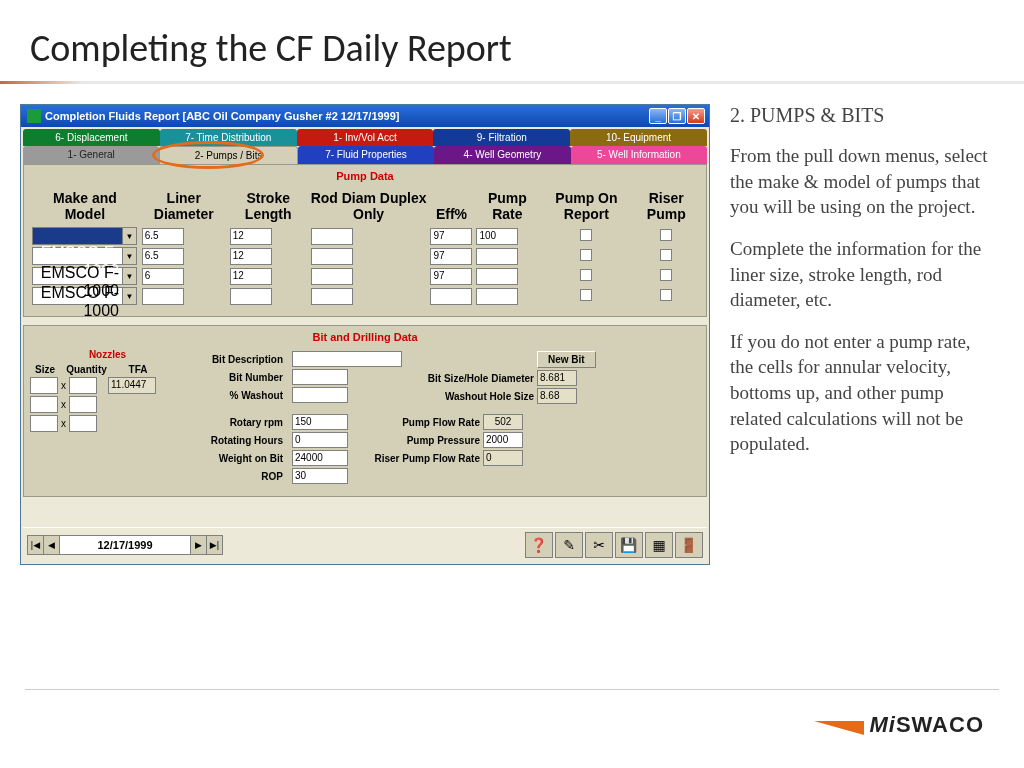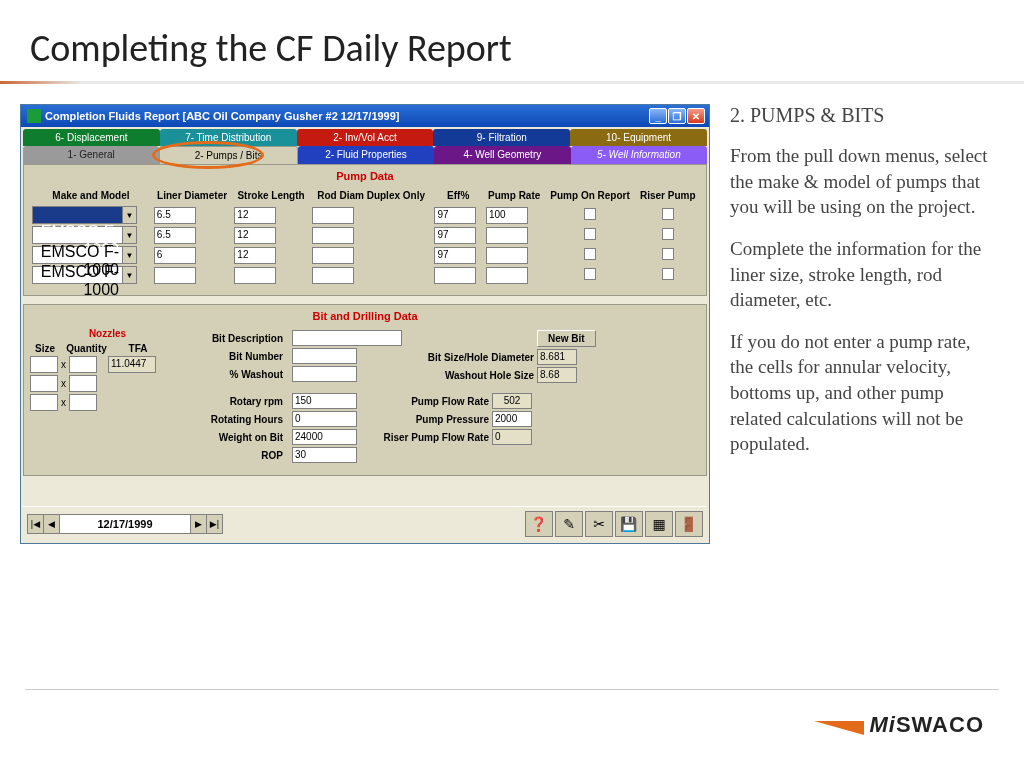--- a/index.html
+++ b/index.html
@@ -85,21 +85,21 @@
   }
   .tab.green { background: #0e7e2e; }
   .tab.teal { background: #1a9199; }
   .tab.red { background: #c41a10; }
   .tab.blue { background: #123a96; }
   .tab.brown { background: #8b6b12; }
   .tab.gray { background: #9a9a9a; color: #222; }
   .tab.active { background: #d4d0b8; color: #000; border: 1px solid #998; border-bottom: none; }
   .tab.blue2 { background: #2040c0; }
   .tab.purple { background: #6b1788; }
-  .tab.olive { background: #8b5cf6; font-style: italic; }
+  .tab.olive { background: #ec4899; }
   .ring {
     position: absolute;
     width: 112px; height: 28px;
     border: 3px solid #e46b1a;
     border-radius: 50%;
     top: -6px; left: -8px;
     pointer-events: none;
   }
   .panel {
     background: #d4d0b8;
@@ -108,21 +108,21 @@
   }
   .panel-title {
     text-align: center;
     color: #c00;
     font-size: 11px;
     font-weight: bold;
     margin: 1px 0 6px 0;
   }
   .pump-table { width: 100%; border-collapse: collapse; }
   .pump-table th {
-    font-size: 10px;
+    font-size: 14px;
     font-weight: bold;
     text-align: center;
     padding: 2px 1px 4px 1px;
     vertical-align: bottom;
   }
   .pump-table td { padding: 1px 2px; text-align: center; }
   .dd {
     display: flex;
     border: 1px solid #808080;
     background: #fff;
@@ -161,21 +161,21 @@
   .nozzles {
     width: 155px;
   }
   .nozzles-title { color: #c00; font-size: 10px; font-weight: bold; text-align: center; margin-bottom: 4px; }
   .noz-hdr { display: flex; font-size: 10px; font-weight: bold; gap: 4px; }
   .noz-row { display: flex; align-items: center; gap: 3px; margin-top: 2px; font-size: 10px; }
   .bit-form { flex: 1; }
   .frow { display: flex; align-items: center; margin: 2px 0; }
   .flabel { width: 97px; text-align: right; font-size: 10px; font-weight: bold; padding-right: 9px; }
   .flabel2 { width: 125px; text-align: right; font-size: 10px; font-weight: bold; padding-right: 3px; }
-  .fin { width: 65px; height: 16px; border: 1px solid #808080; background: #fff; font-size: 10px; padding: 1px 2px; }
+  .fin { width: 56px; height: 16px; border: 1px solid #808080; background: #fff; font-size: 10px; padding: 1px 2px; }
   .fin.ro { background: #e4e0c8; }
   .btn { background: #d4d0b8; border: 1px solid #fff; border-right-color: #808080; border-bottom-color: #808080; padding: 2px 10px; font-size: 10px; font-weight: bold; }
   .bit-cols { display: flex; }
   .footer-bar {
     background: #ece9d8;
     display: flex;
     align-items: center;
     justify-content: space-between;
     padding: 4px 4px;
     border-top: 1px solid #fff;
@@ -229,31 +229,31 @@
         <div class="titlebar-btns">
           <div class="win-btn">_</div>
           <div class="win-btn">❐</div>
           <div class="win-btn close">✕</div>
         </div>
       </div>
       <div class="window-body">
         <div class="tabs-row">
           <div class="tab green">6- Displacement</div>
           <div class="tab teal">7- Time Distribution</div>
-          <div class="tab red">2- Inv/Vol Acct</div>
+          <div class="tab red">1- Inv/Vol Acct</div>
           <div class="tab blue">9- Filtration</div>
           <div class="tab brown">10- Equipment</div>
         </div>
         <div class="tabs-row">
           <div class="tab gray">1- General</div>
           <div class="tab active" style="position:relative;">
             <span>2- Pumps / Bits</span>
             <div class="ring"></div>
           </div>
-          <div class="tab blue2">2- Fluid Properties</div>
+          <div class="tab blue2">7- Fluid Properties</div>
           <div class="tab purple">4- Well Geometry</div>
           <div class="tab olive">5- Well Information</div>
         </div>
 
         <div class="panel">
           <div class="panel-title">Pump Data</div>
           <table class="pump-table">
             <tbody>
                 <tr>
               <th>Make and Model</th>

